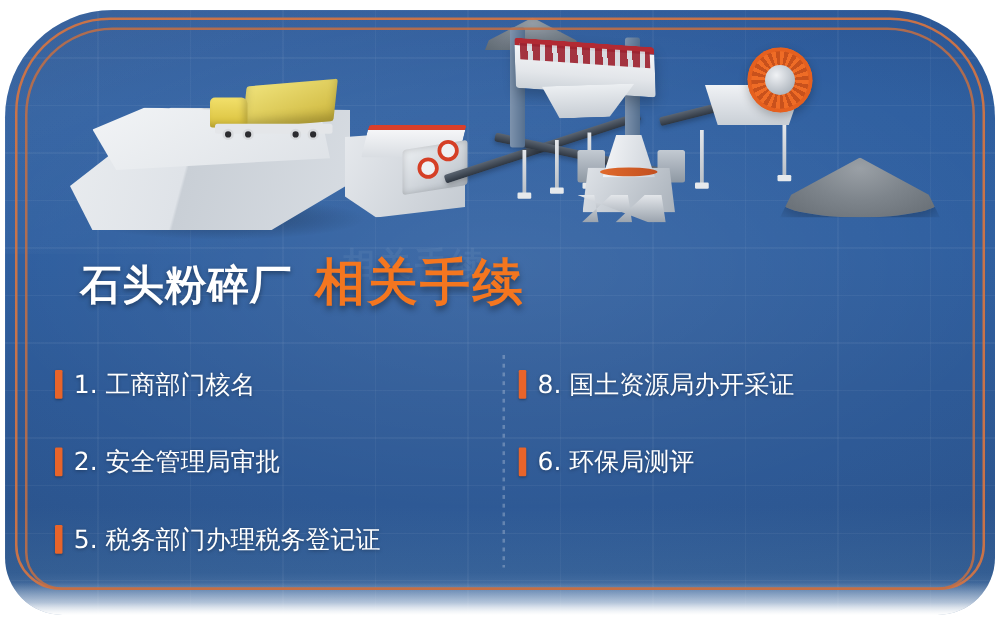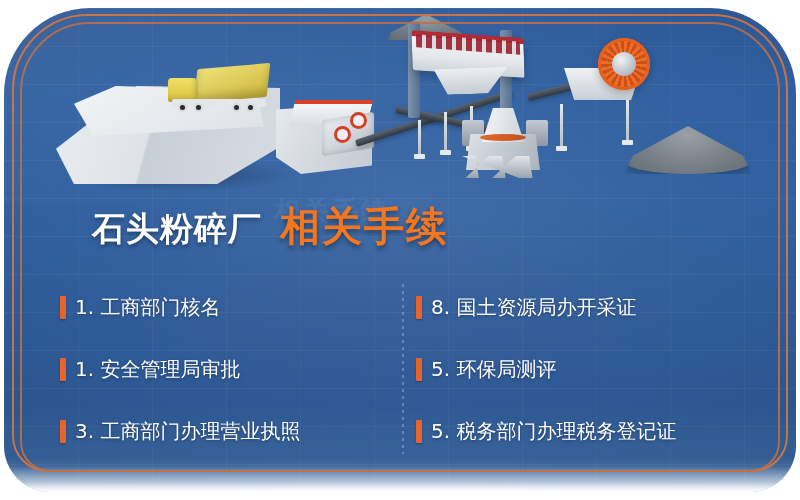--- a/index.html
+++ b/index.html
@@ -308,47 +308,46 @@
     position: absolute;
     left: 60px; top: 198px;
     display: flex; align-items: baseline; gap: 18px;
   }
   .title-main {
     font-size: 33px; font-weight: bold; color: #ffffff;
     letter-spacing: 1px;
     text-shadow: 0 2px 4px rgba(0,0,0,0.42);
     line-height: 1;
     font-family: Liberation Sans, sans-serif;
-    margin-left: 28px;
   }
   .title-accent {
     font-size: 40px; font-weight: bold; color: #f4761f;
     letter-spacing: 2px;
     text-shadow: 0 3px 5px rgba(0,0,0,0.40);
     line-height: 1;
     font-family: "DejaVu Sans", "Liberation Sans", sans-serif;
   }
   .watermark {
     position: absolute; left: 270px; top: 186px;
     font-size: 26px; font-weight: bold;
     color: rgba(255,255,255,0.055);
     letter-spacing: 3px;
     white-space: nowrap;
     pointer-events: none;
   }
 
   
   .list {
     position: absolute;
-    left: 56px; top: 268px;
+    left: 40px; top: 268px;
     width: 700px;
     display: grid;
     grid-template-columns: 356px 344px;
     grid-auto-rows: 62px;
-    column-gap: 0px;
+    column-gap: 15px;
   }
   .item {
     display: flex; align-items: center; gap: 9px;
   }
   .bullet {
     width: 6px; height: 23px; background: #e8642a; border-radius: 1px;
     flex: 0 0 auto;
     box-shadow: 0 1px 2px rgba(0,0,0,.3);
   }
   .item-text {
@@ -461,32 +460,28 @@
         <span class="item-text">1. 工商部门核名</span>
       </div>
 
       <div class="item">
         <span class="bullet"></span>
         <span class="item-text">8. 国土资源局办开采证</span>
       </div>
 
       <div class="item">
         <span class="bullet"></span>
-        <span class="item-text">1. 安全管理局审批</span>
+        <span class="item-text">2. 安全管理局审批</span>
       </div>
 
       <div class="item">
         <span class="bullet"></span>
-        <span class="item-text">5. 环保局测评</span>
+        <span class="item-text">6. 环保局测评</span>
       </div>
 
-      <div class="item">
-        <span class="bullet"></span>
-        <span class="item-text">3. 工商部门办理营业执照</span>
-      </div>
 
       <div class="item">
         <span class="bullet"></span>
         <span class="item-text">5. 税务部门办理税务登记证</span>
       </div>
 
     </div>
 
     <div class="bottom-fade"></div>
   </div>

